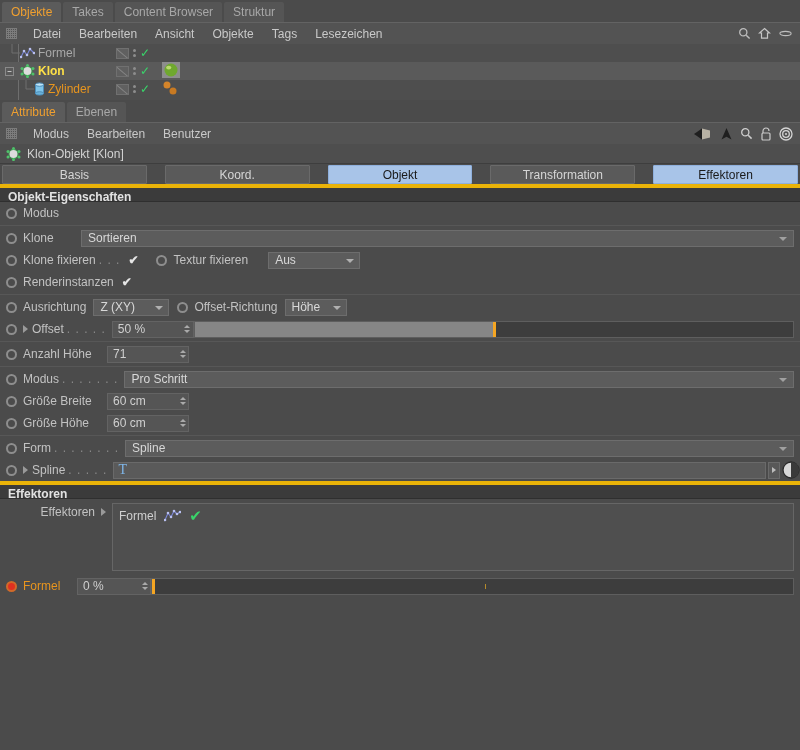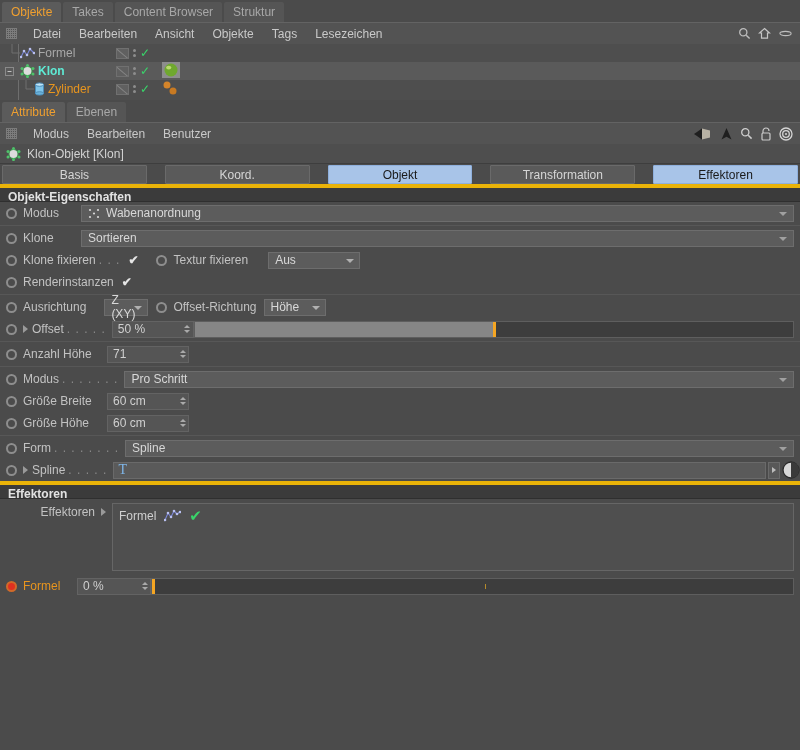--- a/index.html
+++ b/index.html
@@ -33,21 +33,21 @@
   .mb-right svg { display:block; }
 
   
   .objmgr { height:56px; background:#4e4e4e; position:relative; }
   .om-row { display:flex; align-items:center; height:18px; position:relative; }
   .om-row.sel { background:#5a5a5a; }
   .om-tree { width:110px; display:flex; align-items:center; padding-left:4px; height:18px; position:relative; }
   .om-name { font-size:12px; white-space:nowrap; padding-left:3px; }
   .om-name.gray { color:#a9a9a9; }
   .om-name.orange { color:#e8951e; }
-  .om-name.hl { color:#5eead4; font-weight:bold; }
+  .om-name.hl { color:#fde047; font-weight:bold; }
   .om-tags { display:flex; align-items:center; gap:4px; padding-left:6px; }
   .om-icons { display:flex; align-items:center; gap:4px; padding-left:12px; }
   .swatch-off { width:13px; height:11px; background:#606060; border:1px solid #707070;
                 position:relative; overflow:hidden; }
   .swatch-off:after { content:""; position:absolute; left:-2px; top:-2px; width:22px; height:1px;
                       background:#858585; transform:rotate(40deg); transform-origin:0 0; }
   .dots2 { width:3px; height:11px; display:flex; flex-direction:column; justify-content:space-around; }
   .dots2 i { display:block; width:3px; height:3px; border-radius:50%; background:#8d8d8d; }
   .chk { color:#39d46a; font-size:12px; line-height:1; }
   .vline { position:absolute; left:18px; top:0; bottom:0; width:1px; background:#6e6e6e; }
@@ -330,33 +330,20 @@
       <div class="ptab on">Objekt</div>
       <div class="ptab">Transformation</div>
       <div class="ptab on">Effektoren</div>
     </div>
 
     <div class="sectionbar">Objekt-Eigenschaften</div>
 
     <div class="prow">
       <span class="radio"></span>
       <span class="lbl" style="width:58px">Modus</span>
-      <div class="combo-wide">
-        <span style="margin-right:6px;display:flex">
-          <svg width="12" height="11" viewBox="0 0 12 11">
-              <circle cx="2" cy="2" r="1.1" fill="#d8d8d8"></circle>
-              <circle cx="2" cy="9" r="1.1" fill="#d8d8d8"></circle>
-              <circle cx="6" cy="5.5" r="1.1" fill="#d8d8d8"></circle>
-              <circle cx="10" cy="2" r="1.1" fill="#d8d8d8"></circle>
-              <circle cx="10" cy="9" r="1.1" fill="#d8d8d8"></circle>
-            </svg>
-        </span>
-        <span>Wabenanordnung</span>
-        <span class="caret"></span>
-      </div>
     </div>
 
     <div class="sep"></div>
 
     <div class="prow">
       <span class="radio"></span>
       <span class="lbl" style="width:58px">Klone</span>
       <div class="combo-wide">
         <span>Sortieren</span>
         <span class="caret"></span>
@@ -380,21 +367,21 @@
       <span class="radio"></span>
       <span class="lbl">Renderinstanzen</span>
       <span class="checkmark" style="margin-left:8px">✔</span>
     </div>
 
     <div class="sep"></div>
 
     <div class="prow">
       <span class="radio"></span>
       <span class="lbl">Ausrichtung</span>
-      <span class="combo-sm" style="margin-left:18px;width:44px">
+      <span class="combo-sm" style="margin-left:7px;width:76px">
         <span>Z (XY)</span>
         <span class="caret"></span>
       </span>
       <span class="radio" style="margin-left:8px"></span>
       <span class="lbl">Offset-Richtung</span>
       <span class="combo-sm" style="margin-left:7px;width:62px">
         <span>Höhe</span>
         <span class="caret"></span>
       </span>
     </div>

